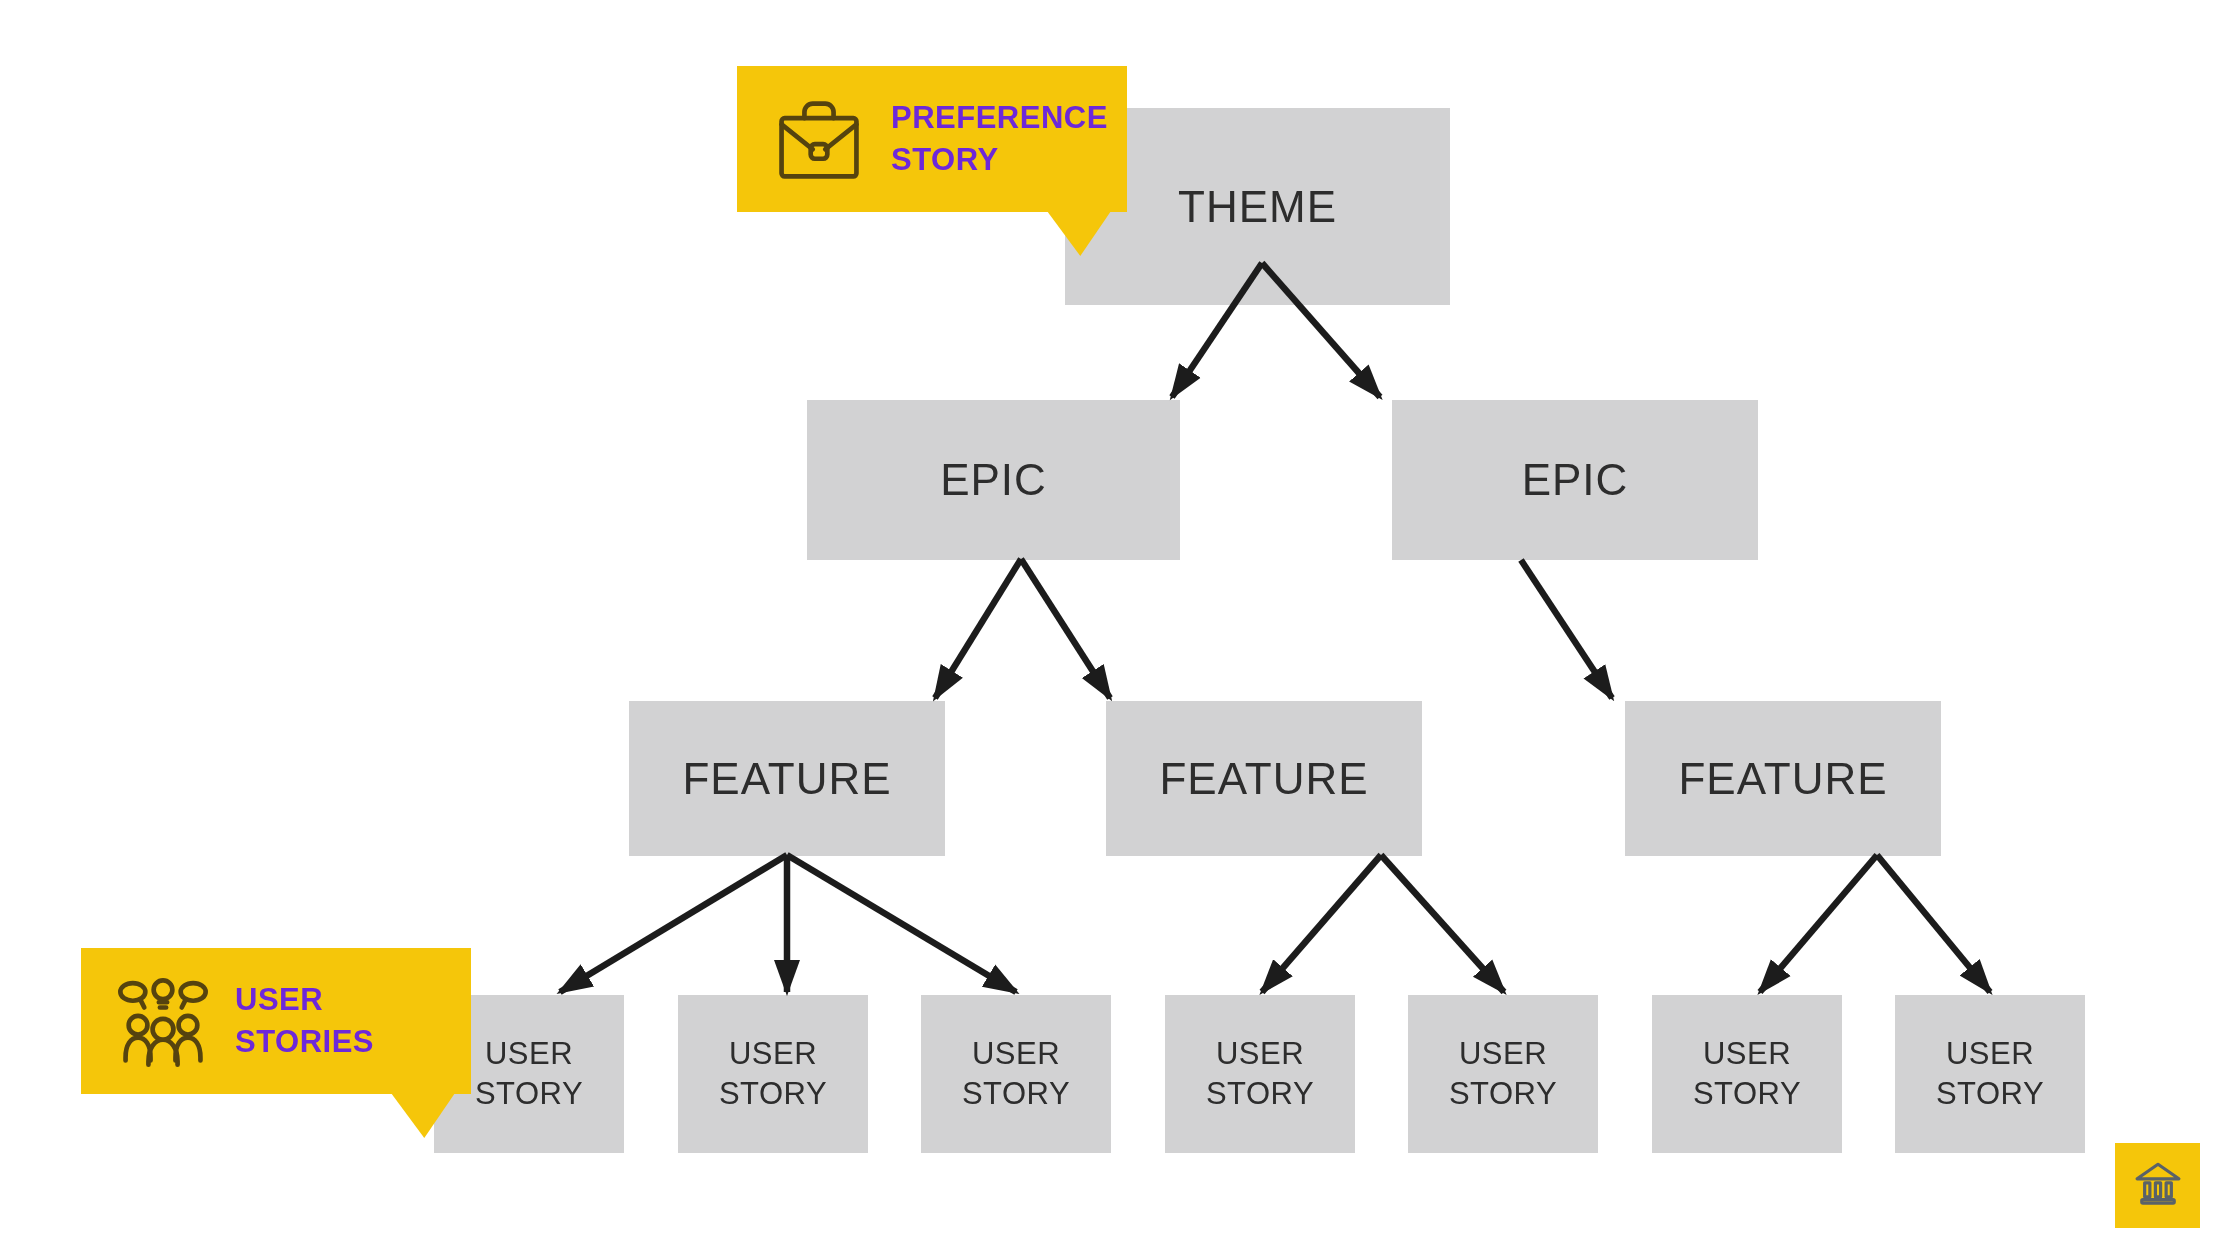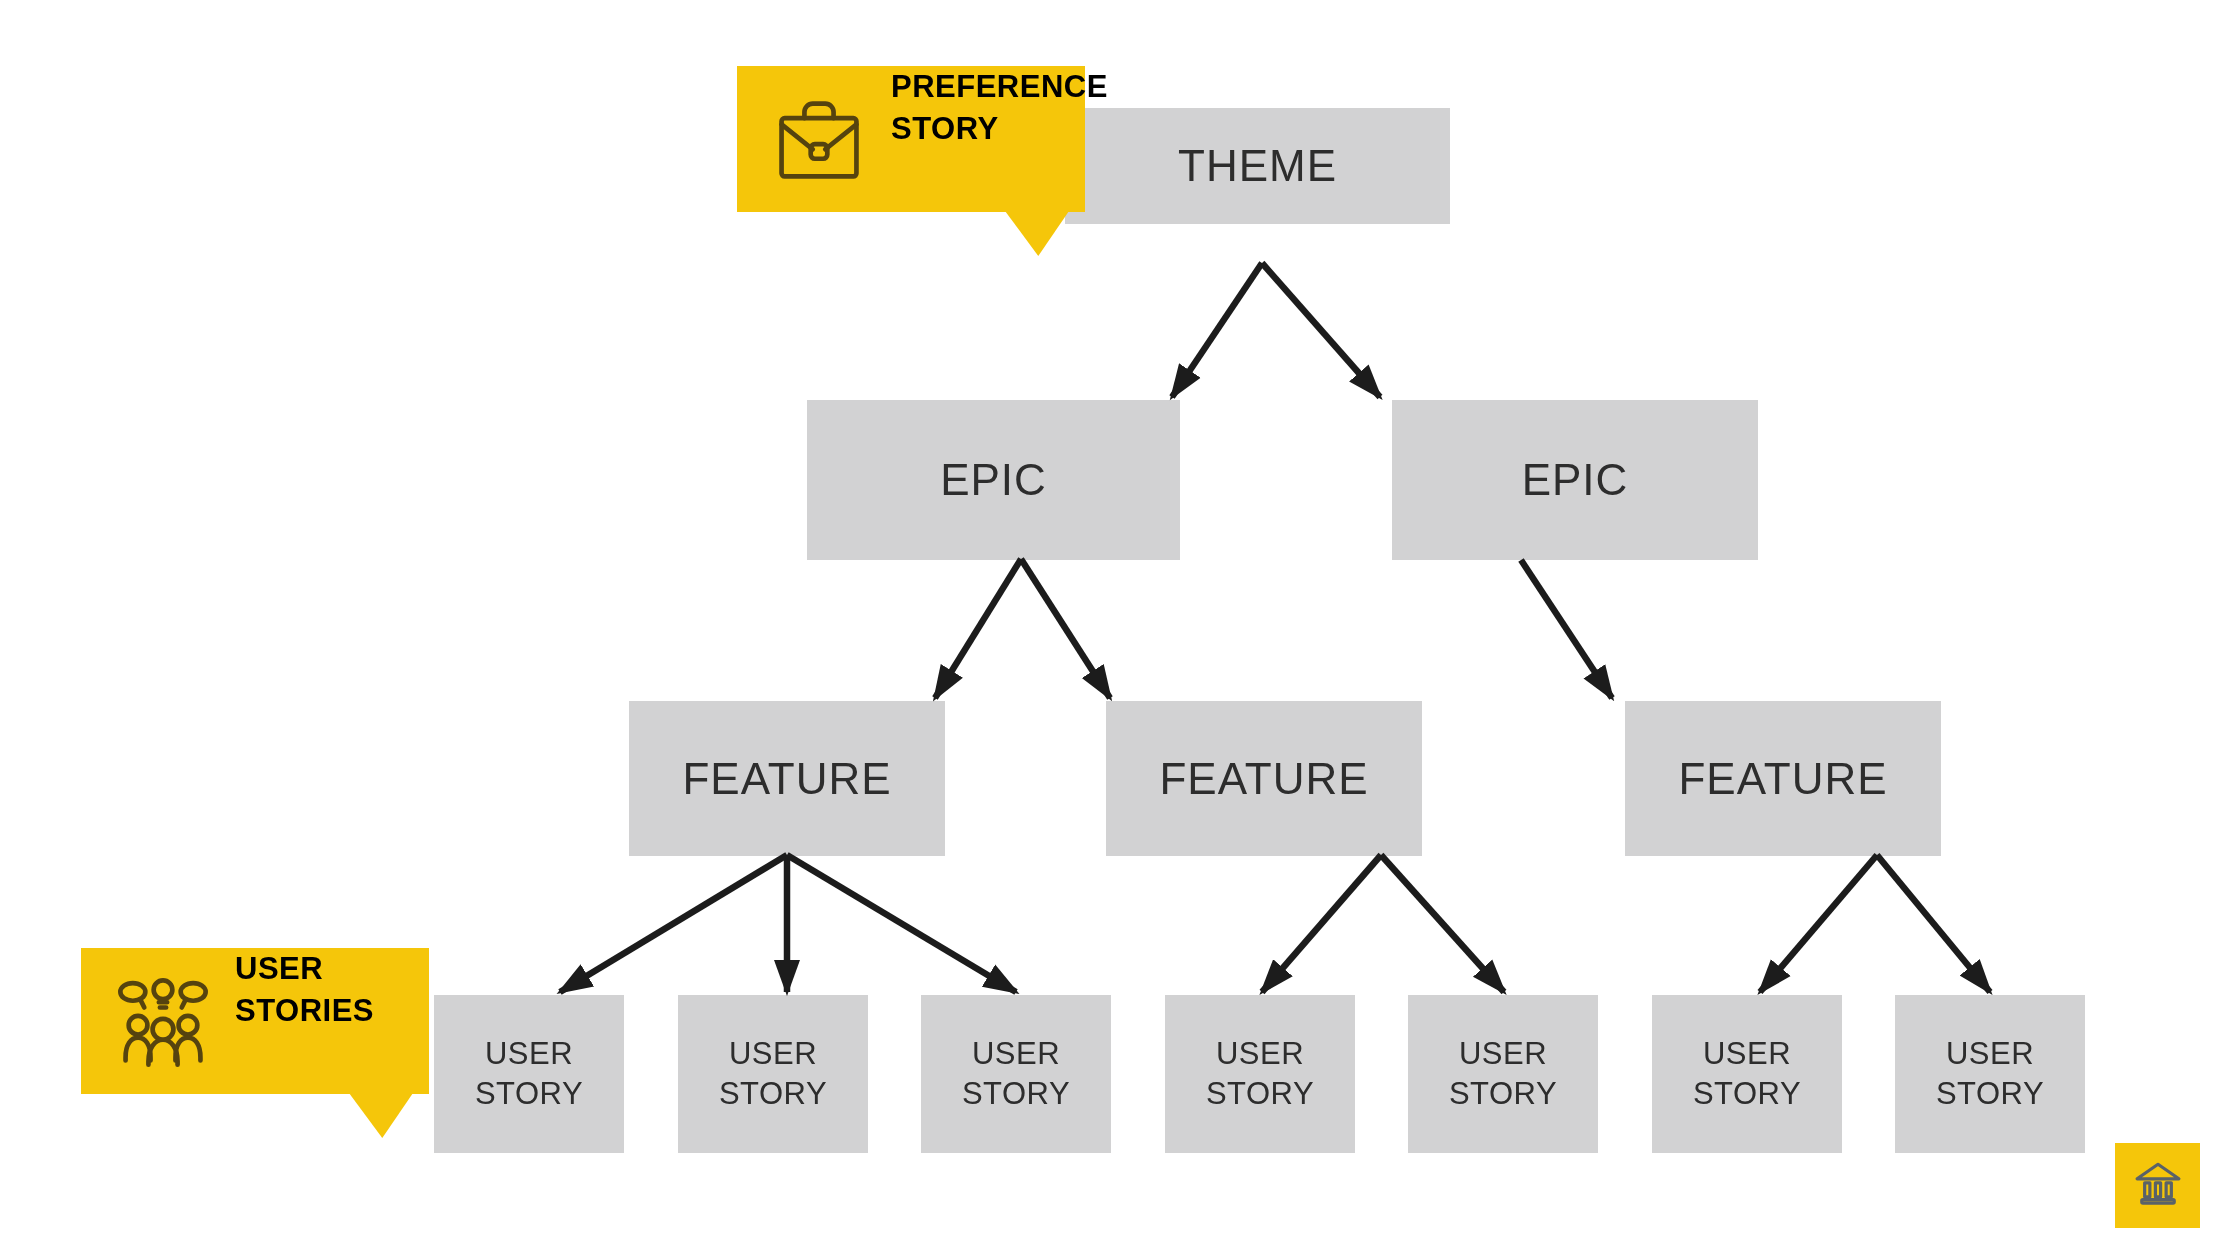--- a/index.html
+++ b/index.html
@@ -11,22 +11,22 @@
   .gbox{
     position:absolute;background:#d2d2d3;color:#2d2d2d;
     display:flex;flex-direction:column;align-items:center;justify-content:center;
     text-align:center;font-size:44px;letter-spacing:1px;z-index:1;
   }
   .gbox.us{font-size:31px;line-height:40px;letter-spacing:0.5px;}
   
   svg.arrows{position:absolute;left:0;top:0;z-index:2;}
   
   .callout{
-    position:absolute;width:348px;height:146px;background:#f5c60a;
-    color:#000000;z-index:3;display:flex;
+    position:absolute;width:390px;height:146px;background:#f5c60a;
+    color:#6d28d9;z-index:3;display:flex;align-items:center;
     font-size:31px;font-weight:bold;line-height:42px;letter-spacing:0.5px;
   }
   .callout .icon{flex:0 0 112px;margin-left:26px;margin-right:16px;display:flex;align-items:center;justify-content:center;}
   .callout .tail{
     position:absolute;right:16px;bottom:-44px;width:64px;height:45px;background:#f5c60a;
     -webkit-clip-path:polygon(0 0,100% 0,52% 100%);clip-path:polygon(0 0,100% 0,52% 100%);
   }
   .callout .txt{white-space:pre-line;}
   
   .badge{
@@ -34,21 +34,21 @@
     z-index:3;display:flex;align-items:center;justify-content:center;
   }
   .ic{stroke:#55430f;fill:none;stroke-width:4.5;stroke-linecap:round;stroke-linejoin:round;}
   .icb{stroke:#5a6268;fill:none;stroke-width:5.5;stroke-linecap:round;stroke-linejoin:round;}
 </style>
 </head>
 <body>
 
 <div class="canvas">
 
-  <div class="gbox" style="left:1065px;top:108px;width:385px;height:116px">
+  <div class="gbox" style="left:1065px;top:108px;width:385px;height:197px">
     <span>THEME</span>
   </div>
 
   <div class="gbox" style="left:807px;top:400px;width:373px;height:160px">
     <span>EPIC</span>
   </div>
   <div class="gbox" style="left:1392px;top:400px;width:366px;height:160px">
     <span>EPIC</span>
   </div>
 

